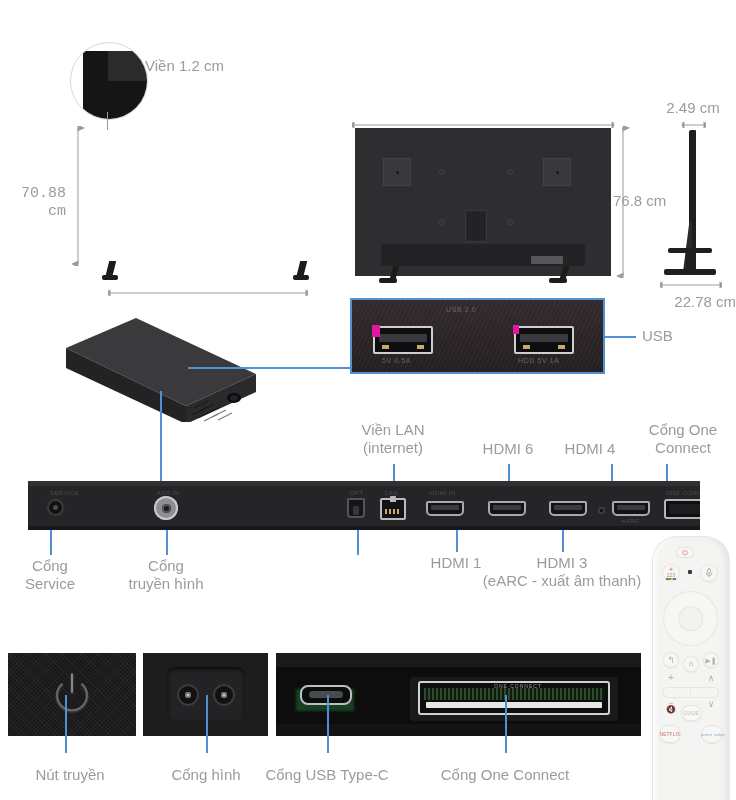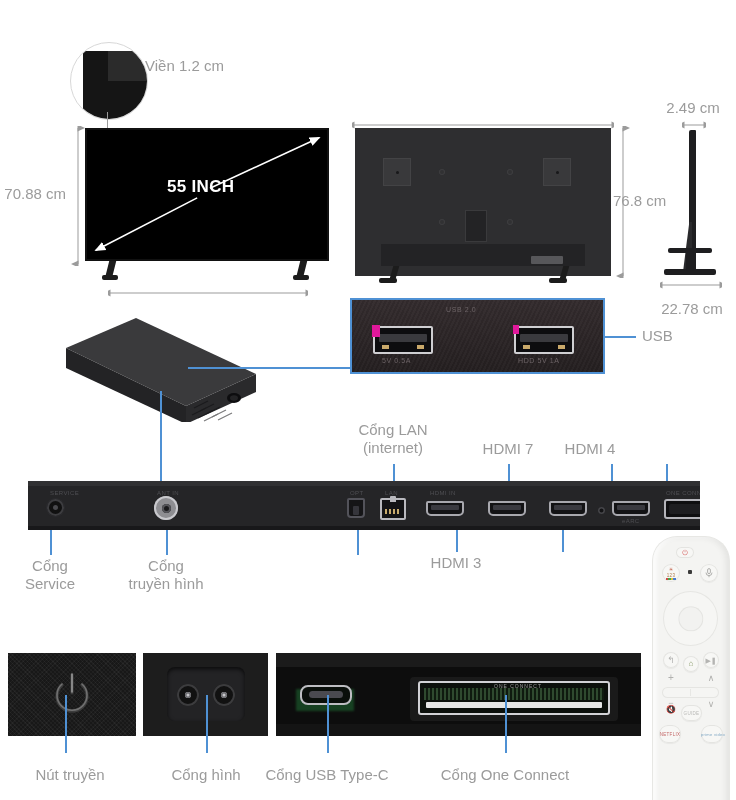--- a/index.html
+++ b/index.html
@@ -9,21 +9,21 @@
     position:relative;overflow:hidden;
     -webkit-font-smoothing:antialiased;
   }
   .root{position:absolute;left:0;top:0;width:736px;height:630px;margin-top:40px;}
   .abs{position:absolute;}
   .lbl{
     position:absolute;color:#9b9b9b;font-size:15px;line-height:18px;
     white-space:pre-line;font-family:"Liberation Sans", sans-serif;
   }
   .lbl.c{text-align:center;}
-  .lbl.r{text-align:right;}
+  .lbl.r{text-align:right;font-family:Liberation Mono, monospace;}
   .blue{position:absolute;background:#4f91d4;}
   .vline{width:1.5px;}
   .hline{height:1.5px;}
 
   
   .tv-front{
     position:absolute;background:#000;
     border:2px solid #111;box-sizing:border-box;
   }
   .tv-front .screen{
@@ -165,36 +165,20 @@
 <div class="root">
 
   <div class="callout" style="left:70px;top:2px;width:76px;height:76px;">
     <div class="k1" style="left:12px;top:8px;width:25px;height:68px;"></div>
     <div class="k2" style="left:37px;top:8px;width:44px;height:30px;"></div>
     <div class="k1" style="left:37px;top:38px;width:44px;height:38px;"></div>
   </div>
   <div class="blue vline" style="left:107px;top:72px;height:18px;background:#9b9b9b;width:1px;"></div>
   <span class="lbl" style="left:145px;top:17px;">Viền 1.2 cm</span>
 
-  <div class="tv-front" style="left:85px;top:88px;width:244px;height:133px;">
-    <div class="screen"></div>
-    <svg class="diag" viewBox="0 0 244 133" preserveAspectRatio="none">
-      <defs>
-        <marker id="ar" markerWidth="7" markerHeight="7" refX="6" refY="3.5" orient="auto">
-          <polygon points="0,0.6 7,3.5 0,6.4" fill="#ffffff"></polygon>
-        </marker>
-        <marker id="ar2" markerWidth="7" markerHeight="7" refX="6" refY="3.5" orient="auto">
-          <polygon points="0,0.6 7,3.5 0,6.4" fill="#ffffff"></polygon>
-        </marker>
-      </defs>
-      <line x1="125" y1="60" x2="236" y2="8" stroke="#fff" stroke-width="1.6" marker-end="url(#ar)"></line>
-      <line x1="112" y1="70" x2="9" y2="124" stroke="#fff" stroke-width="1.6" marker-end="url(#ar2)"></line>
-    </svg>
-    <span class="inch-txt" style="left:80px;top:47px;">55 INCH</span>
-  </div>
   <div class="leg" style="left:107px;top:221px;width:7px;height:18px;border-radius:0 0 3px 3px;transform:skewX(-14deg);"></div>
   <div class="leg" style="left:102px;top:235px;width:16px;height:5px;border-radius:2px;"></div>
   <div class="leg" style="left:298px;top:221px;width:7px;height:18px;border-radius:0 0 3px 3px;transform:skewX(-14deg);"></div>
   <div class="leg" style="left:293px;top:235px;width:16px;height:5px;border-radius:2px;"></div>
 
   <svg class="abs" style="left:70px;top:86px;width:16px;height:140px;">
     <defs>
       <marker id="gtop" markerWidth="8" markerHeight="8" refX="4" refY="7" orient="auto">
         <polygon points="4,0 7.5,7.5 0.5,7.5" fill="#9b9b9b"></polygon>
         </marker>
@@ -250,21 +234,21 @@
 
   <div class="side-panel" style="left:689px;top:90px;width:7px;height:142px;border-radius:2px 1px 0 0;"></div>
   <div class="side-neck" style="left:683px;top:182px;width:9px;height:50px;clip-path:polygon(70% 0,100% 0,100% 100%,0 100%);"></div>
   <div class="side-foot" style="left:668px;top:208px;width:44px;height:5px;"></div>
   <div class="side-foot" style="left:664px;top:229px;width:52px;height:6px;"></div>
   <div class="side-foot" style="left:686px;top:212px;width:8px;height:19px;"></div>
 
   <svg class="abs" style="left:660px;top:238px;width:62px;height:14px;">
     <line x1="2" y1="7" x2="60" y2="7" stroke="#9b9b9b" stroke-width="1" marker-start="url(#glft)" marker-end="url(#grgt)"></line>
   </svg>
-  <span class="lbl c" style="left:648px;top:260px;width:88px;">22.78 cm</span>
+  <span class="lbl c" style="left:648px;top:253px;width:88px;text-align:right;">22.78 cm</span>
 
   <svg class="oc-wrap" style="left:60px;top:272px;width:200px;height:110px;">
 
     <polygon points="6,36 76,6 196,62 126,94" fill="#3a3a3c"></polygon>
 
     <polygon points="6,36 126,94 126,112 6,56" fill="#232325"></polygon>
 
     <polygon points="126,94 196,62 196,80 126,112" fill="#2a2a2c"></polygon>
 
     <g opacity="0.55">
@@ -301,30 +285,32 @@
       <div class="tongue"></div>
       <div class="pin" style="left:12%;"></div>
       <div class="pin" style="right:12%;"></div>
     </div>
     <div class="usb-pink" style="left:161px;top:25px;width:6px;height:9px;"></div>
     <span class="silk" style="left:166px;top:57px;">HDD 5V 1A</span>
   </div>
   <div class="blue hline" style="left:604px;top:296px;width:32px;"></div>
   <span class="lbl" style="left:642px;top:287px;">USB</span>
 
-  <span class="lbl c" style="left:338px;top:381px;width:110px;">Cổng LAN
+  <span class="lbl c" style="left:338px;top:381px;width:110px;">Viền LAN
 (internet)</span>
   <div class="blue vline" style="left:393px;top:424px;height:22px;"></div>
 
-  <span class="lbl c" style="left:463px;top:400px;width:90px;">HDMI 7</span>
+  <span class="lbl c" style="left:463px;top:400px;width:90px;">HDMI 6</span>
   <div class="blue vline" style="left:508px;top:424px;height:22px;"></div>
 
   <span class="lbl c" style="left:535px;top:400px;width:110px;">HDMI 4</span>
   <div class="blue vline" style="left:611px;top:424px;height:22px;"></div>
 
+  <span class="lbl c" style="left:633px;top:381px;width:100px;">Cổng One
+Connect</span>
   <div class="blue vline" style="left:666px;top:424px;height:22px;"></div>
 
   <div class="portstrip" style="left:28px;top:441px;width:672px;height:49px;">
     <div class="top"></div>
     <div class="bot"></div>
 
     <span class="psilk" style="left:22px;top:9px;">SERVICE</span>
     <div class="p-service" style="left:19px;top:18px;width:17px;height:17px;"></div>
 
     <span class="psilk" style="left:129px;top:9px;">ANT IN</span>
@@ -365,23 +351,25 @@
   <span class="lbl c" style="left:5px;top:517px;width:90px;">Cổng
 Service</span>
 
   <div class="blue vline" style="left:166px;top:490px;height:25px;"></div>
   <span class="lbl c" style="left:106px;top:517px;width:120px;">Cổng
 truyền hình</span>
 
   <div class="blue vline" style="left:357px;top:490px;height:25px;"></div>
 
   <div class="blue vline" style="left:456px;top:490px;height:22px;"></div>
-  <span class="lbl c" style="left:411px;top:514px;width:90px;">HDMI 3</span>
+  <span class="lbl c" style="left:411px;top:514px;width:90px;">HDMI 1</span>
 
   <div class="blue vline" style="left:562px;top:490px;height:22px;"></div>
+  <span class="lbl c" style="left:466px;top:514px;width:192px;">HDMI 3
+(eARC - xuất âm thanh)</span>
 
   <div class="tile tex" style="left:8px;top:613px;width:128px;height:83px;">
     <svg class="abs" style="left:40px;top:18px;width:48px;height:48px;">
       <path d="M14,14 A15,15 0 1,0 34,14" fill="none" stroke="#3d3d3d" stroke-width="3.2" stroke-linecap="round"></path>
       <line x1="24" y1="4" x2="24" y2="22" stroke="#3d3d3d" stroke-width="3.2" stroke-linecap="round"></line>
       <path d="M14,13 A15,15 0 1,0 34,13" fill="none" stroke="#707070" stroke-width="1.6" stroke-linecap="round"></path>
       <line x1="24" y1="3" x2="24" y2="21" stroke="#9a9a9a" stroke-width="1.6" stroke-linecap="round"></line>
     </svg>
   </div>
   <div class="blue vline" style="left:65px;top:655px;height:58px;"></div>

